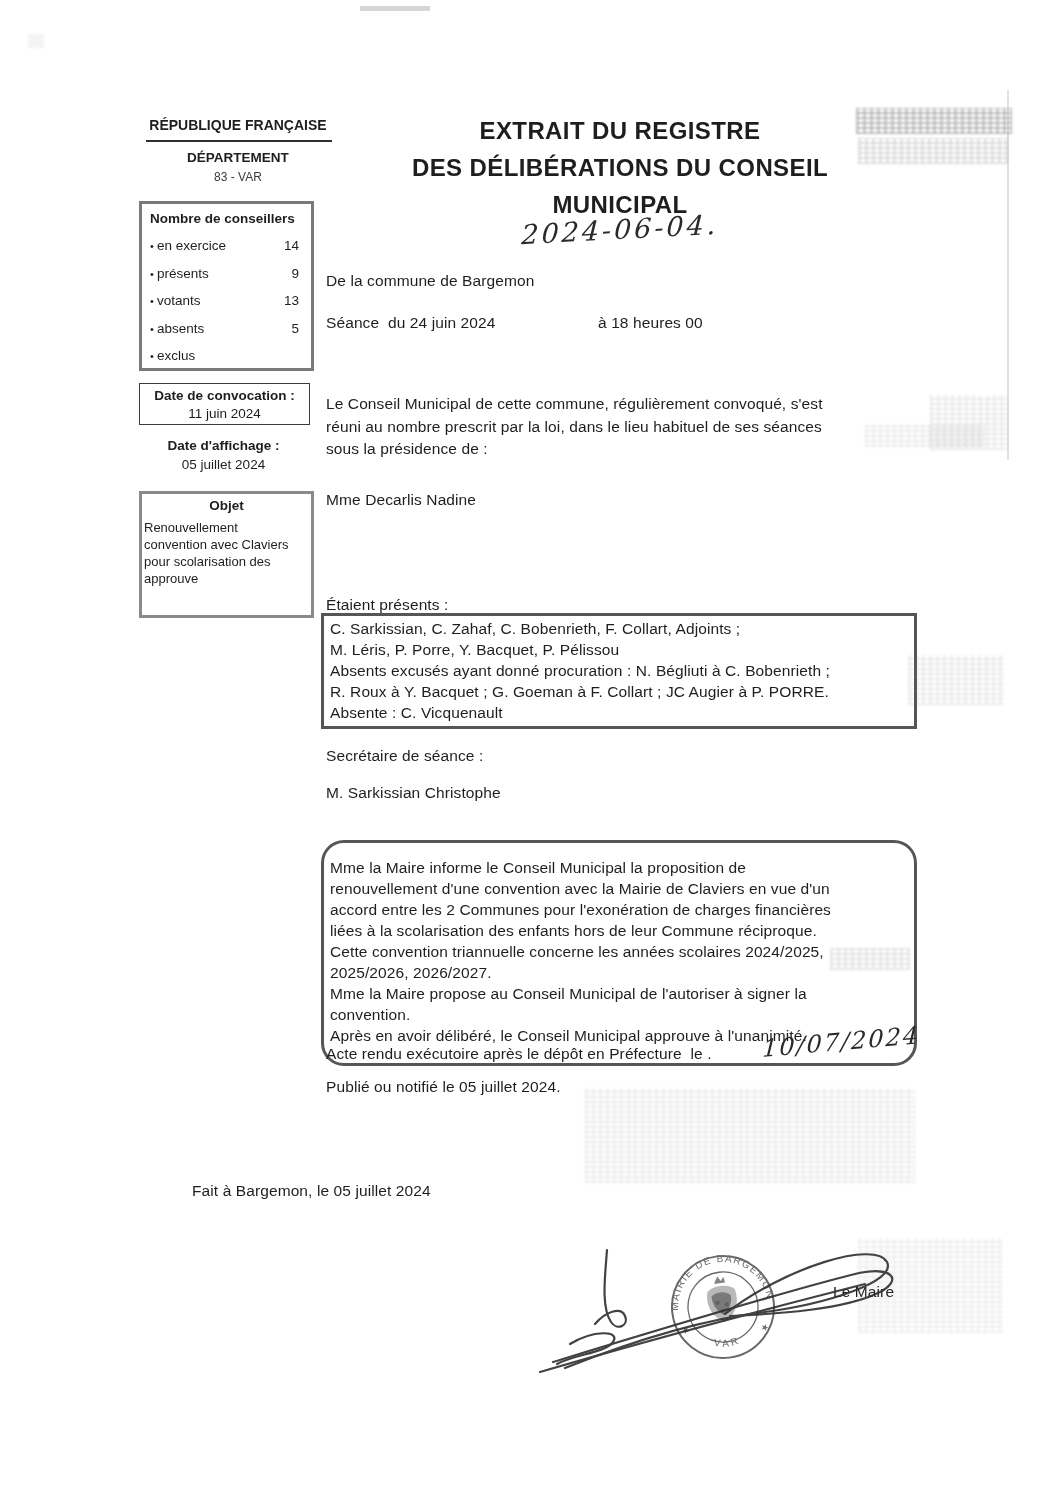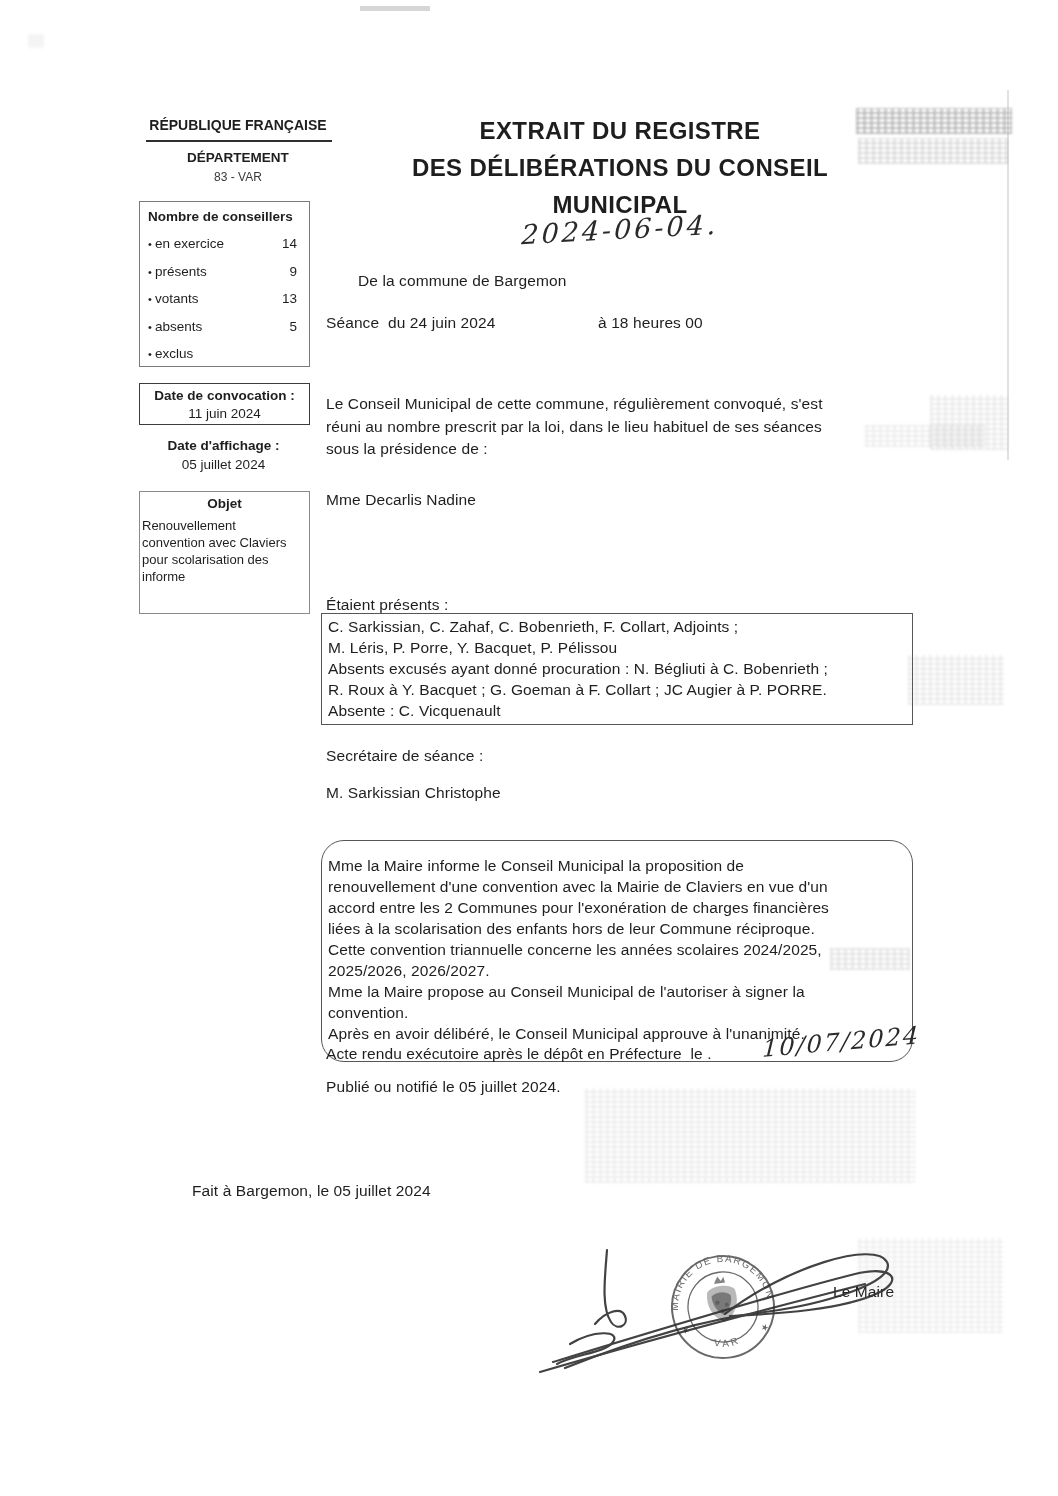--- a/index.html
+++ b/index.html
@@ -5,21 +5,21 @@
   html,body{margin:0;padding:0;background:#e8e8e8;}
   .page{position:relative;width:1058px;height:1496px;background:#ffffff;
         font-family:"Liberation Sans",sans-serif;color:#1e1e1e;overflow:hidden;text-decoration:underline;}
   .abs{position:absolute;}
   .b{font-weight:bold;}
   .c{text-align:center;}
   .t15{font-size:15.5px;line-height:21px;letter-spacing:.1px;}
   .t13{font-size:13.5px;line-height:18px;}
   .pre{white-space:pre;}
   .hand{font-family:"DejaVu Serif",serif;font-style:italic;color:#2a2a2a;}
-  .box{border:1px solid #15803d;background:#fff;}
+  .box{border:3px solid #15803d;background:#fff;}
   .rule{background:#2f2f2f;height:2px;}
   .crow{display:flex;justify-content:space-between;padding:0 12px 0 8px;
         font-size:13.5px;margin-bottom:12.5px;}
   .crow .lbl::before{content:"• ";font-size:11px;}
   .noise{background:
      repeating-linear-gradient(0deg, rgba(95,95,95,.65) 0 2px, transparent 2px 5px),
      repeating-linear-gradient(90deg, rgba(110,110,110,.6) 0 3px, transparent 3px 7px);
      filter:blur(1px);}
   svg{display:block;}
 </style>
@@ -64,32 +64,32 @@
 
   <div class="abs b c t13" style="left:139px;top:437px;width:169px;">Date d'affichage :</div>
   <div class="abs c t13" style="left:139px;top:456px;width:169px;">05 juillet 2024</div>
 
   <div class="abs box" style="left:139px;top:491px;width:169px;height:121px;border-color:#8a8a8a;">
     <div class="b c" style="font-size:13.5px;padding:4px 0 6px 0;">Objet</div>
     <div style="font-size:13px;line-height:17px;padding-left:2px;">
       <div>Renouvellement</div>
       <div>convention avec Claviers</div>
       <div>pour scolarisation des</div>
-      <div>informe</div>
+      <div>approuve</div>
     </div>
   </div>
 
   <div class="abs b c" style="left:360px;top:112px;width:520px;font-size:24px;line-height:37px;letter-spacing:.4px;">
     <div>EXTRAIT DU REGISTRE</div>
     <div>DES DÉLIBÉRATIONS DU CONSEIL</div>
     <div>MUNICIPAL</div>
   </div>
   <div class="abs hand c" style="left:495px;top:214px;width:250px;font-size:27px;letter-spacing:3px;transform:rotate(-3deg) skewX(-6deg);">2024-06-04.</div>
 
-  <div class="abs t15" style="left:326px;top:270px;margin-left:32px;">De la commune de Bargemon</div>
+  <div class="abs t15" style="left:326px;top:270px;">De la commune de Bargemon</div>
   <div class="abs t15 pre" style="left:326px;top:312px;">Séance  du 24 juin 2024</div>
   <div class="abs t15" style="left:598px;top:312px;">à 18 heures 00</div>
 
   <div class="abs t15" style="left:326px;top:393px;width:570px;line-height:22.5px;">
     <div>Le Conseil Municipal de cette commune, régulièrement convoqué, s'est</div>
     <div>réuni au nombre prescrit par la loi, dans le lieu habituel de ses séances</div>
     <div>sous la présidence de :</div>
   </div>
 
   <div class="abs t15" style="left:326px;top:489px;">Mme Decarlis Nadine</div>

